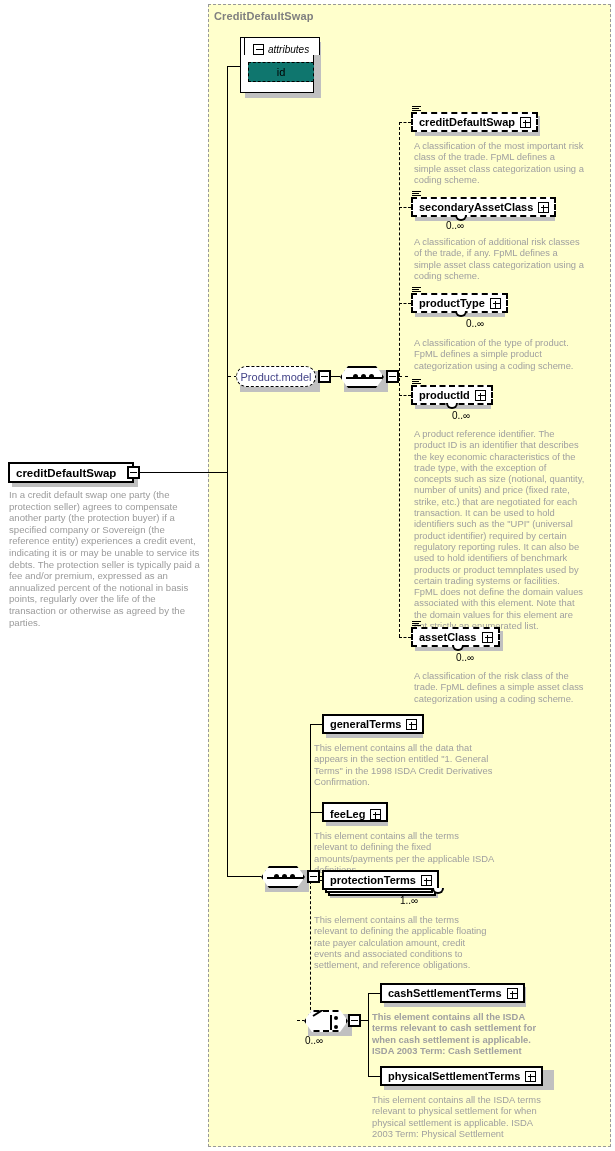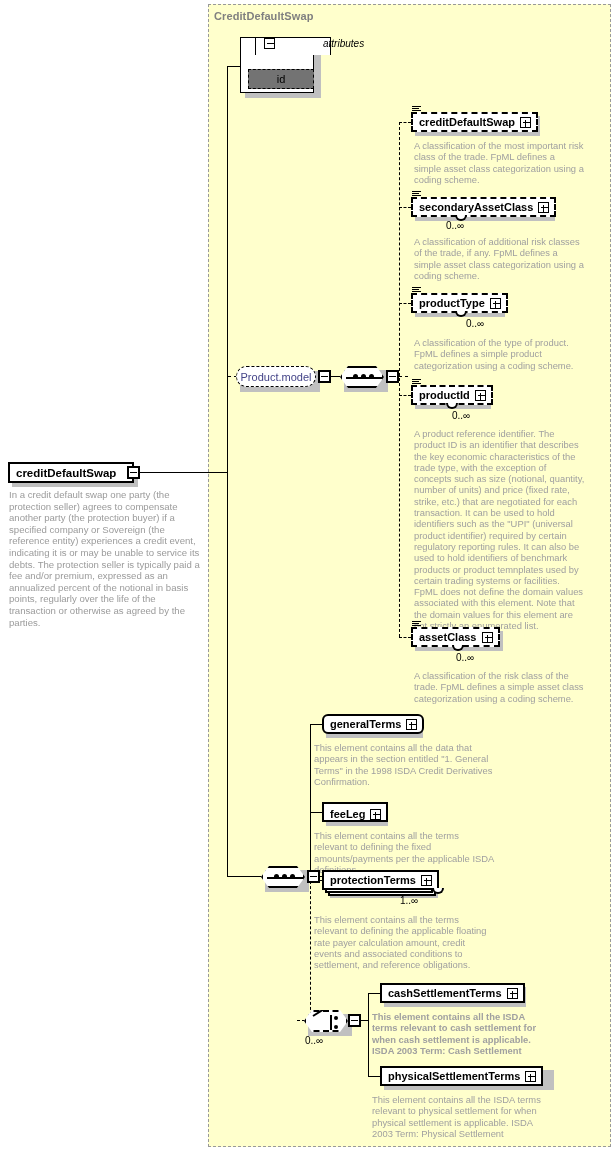--- a/index.html
+++ b/index.html
@@ -130,37 +130,35 @@
   }
 
   
   #attr-box {
     position: absolute; left: 240px; top: 37px;
     width: 74px; height: 56px;
     background: #ffffff; border: 1px solid #000;
     z-index: 6;
   }
   #attr-head {
-    position: absolute; left: 255px; top: 37px;
-    height: 18px; display: flex; align-items: flex-start;
+    position: absolute; left: 244px; top: 37px;
+    height: 18px; display: flex; align-items: flex-end;
     padding-left: 3px; z-index: 7;
     background: #fff; border: 1px solid #000; border-bottom: none;
     width: 76px;
-    gap: 44px;
   }
   #attr-head .lbl {
     font-size: 10px; font-style: italic; color: #000; margin-left: 4px;
   }
   #attr-id {
     position: absolute; left: 248px; top: 62px;
     width: 66px; height: 20px;
-    border: 1px dashed #000; background: #737373;
+    border: 1px dashed #000; background: #0f766e;
     display: flex; align-items: center; justify-content: center;
     z-index: 8;
-    margin-top: 7px;
   }
   #attr-id .nm { font-size: 11px; font-weight: normal; color: #000; }
 
   
   .gbox {
     position: absolute;
     border: 1px dashed #000;
     background: #fff;
     border-radius: 11px;
     height: 21px;
@@ -362,21 +360,21 @@
 <div class="ln lnh" style="left:227px;top:876px;width:35px;"></div>
 <div class="sqline" style="left:307px;top:870px;"></div>
 <div class="ln lnh" style="left:320px;top:876px;width:10px;"></div>
 
 <div class="ln lnv" style="left:310px;top:724px;height:152px;"></div>
 
 <div class="dsh-v" style="left:310px;top:876px;height:144px;"></div>
 
 <div class="ln lnh" style="left:310px;top:724px;width:12px;"></div>
 <div class="shadow" style="left:326px;top:718px;width:97px;height:20px;"></div>
-<div class="ebox" style="left:322px;top:714px;border-radius:6px;">
+<div class="ebox" style="left:322px;top:714px;">
   <span class="nm">generalTerms</span>
   <span class="sq plus"></span>
 </div>
 <div class="doc" style="left:314px;top:742px;width:180px;">This element contains all the data that appears in the section entitled "1. General Terms" in the 1998 ISDA Credit Derivatives Confirmation.</div>
 
 <div class="ln lnh" style="left:310px;top:812px;width:12px;"></div>
 <div class="shadow" style="left:326px;top:806px;width:62px;height:20px;"></div>
 <div class="ebox" style="left:322px;top:802px;align-items:flex-end;">
   <span class="nm">feeLeg</span>
   <span class="sq plus"></span>

